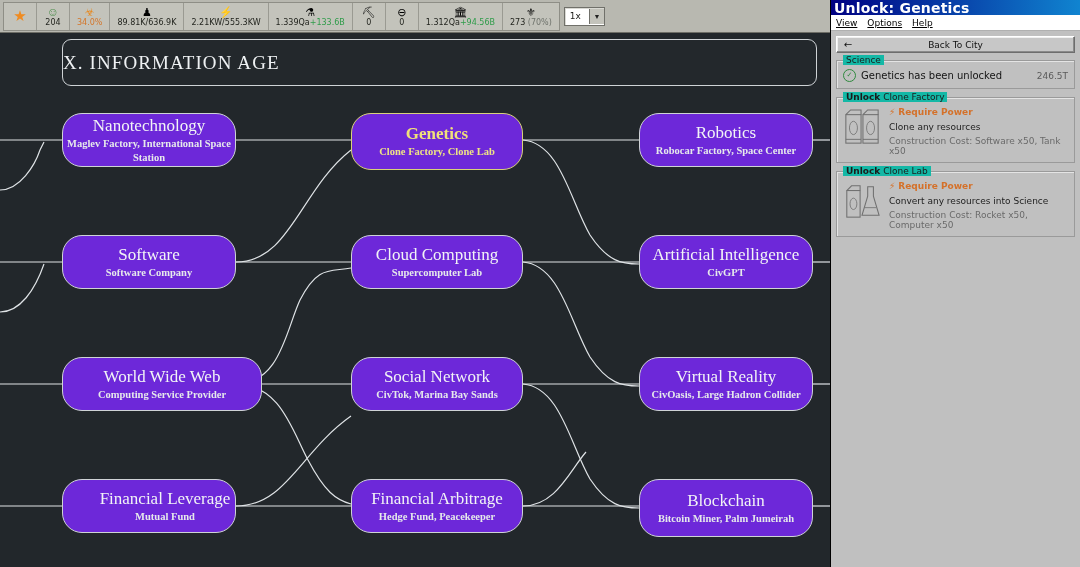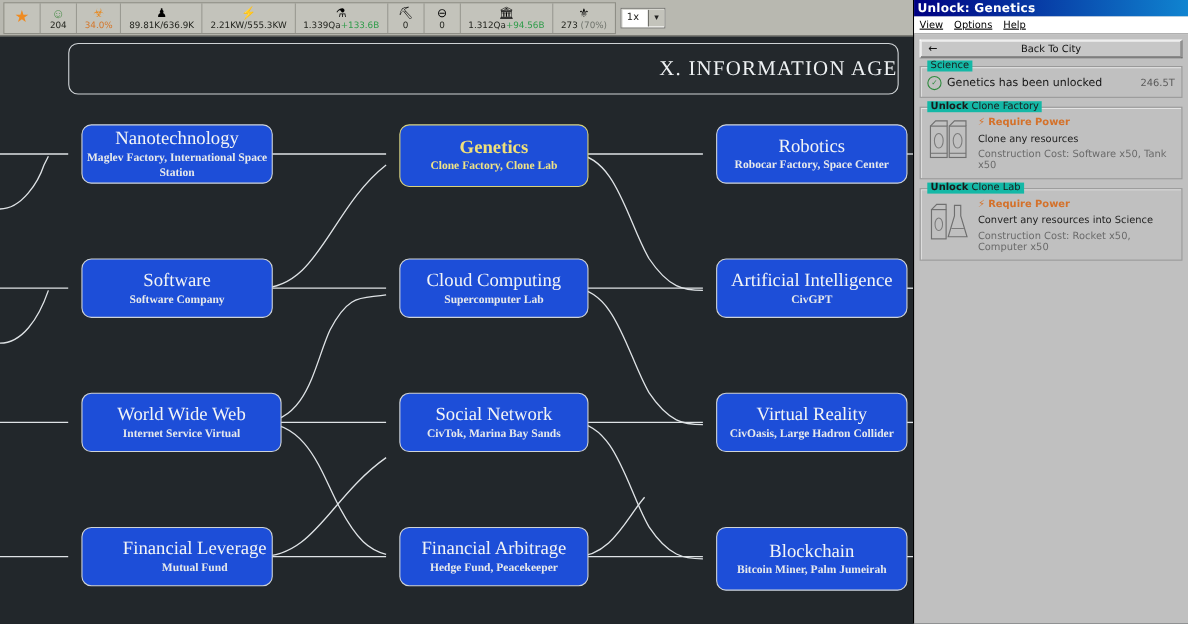--- a/index.html
+++ b/index.html
@@ -50,39 +50,38 @@
     width:14px;height:15px;background:#c3c3bb;border-left:1px solid #70706a;
     display:flex;align-items:center;justify-content:center;font-size:7px;color:#222;
   }
 
   
   .era{
     position:absolute;left:62px;top:39px;width:755px;height:47px;
     border:1px solid #cfd3d6;border-radius:9px;
     background:#23282c;
     box-sizing:border-box;
-    display:flex;align-items:center;justify-content:flex-end;
+    display:flex;align-items:center;justify-content:flex-start;
   }
   .era span{
     font-family:"Liberation Serif",serif;
     font-size:19px;color:#eef1f3;letter-spacing:1.1px;font-weight:400;
   }
 
   
   .links{position:absolute;left:0;top:0;width:830px;height:567px;pointer-events:none;}
   .links path,.links line{fill:none;stroke:#dfe3e6;stroke-width:1.2;}
 
   
   .node{
     position:absolute;box-sizing:border-box;
-    border:1px solid #cfd3d6;border-radius:9px;
-    background:#1d4ed8;
+    border:1px solid #cfd3d6;border-radius:20px;
+    background:#6d28d9;
     display:flex;flex-direction:column;align-items:center;justify-content:center;
     text-align:center;
-    margin-left:12px;
   }
   .node .n-title{
     font-family:"Liberation Serif",serif;
     font-size:17px;color:#f2f4f6;line-height:20px;font-weight:400;
   }
   .node .n-sub{
     font-family:"Liberation Serif",serif;
     font-size:10.5px;color:#e6e9eb;line-height:14px;font-weight:700;margin-top:1px;
   }
   .node.sel{border-color:#d9d27a;}
@@ -92,21 +91,21 @@
   
   .win{
     position:absolute;left:830px;top:0;width:250px;height:567px;
     background:#c0c0c0;box-sizing:border-box;
     border-left:1px solid #000;
     font-family:"DejaVu Sans",sans-serif;
   }
   .win-title{
     height:15px;
     background:linear-gradient(90deg,#000082 0%,#1084d0 100%);
-    color:#fff;font-size:11px;font-weight:700;
+    color:#fff;font-size:14px;font-weight:700;
     display:flex;align-items:center;padding:0 3px;
     letter-spacing:.2px;
   }
   .win-menu{
     height:15px;display:flex;align-items:center;gap:10px;
     padding:0 5px;background:#ffffff;font-size:9px;color:#000;
     border-bottom:1px solid #b0b0b0;
   }
   .win-menu span u{text-decoration:underline;}
   .win-body{padding:5px 5px 0 5px;}
@@ -216,23 +215,23 @@
     </div>
     <div class="node" style="left:351px;top:235px;width:172px;height:54px;">
       <div class="n-title">Cloud Computing</div>
       <div class="n-sub">Supercomputer Lab</div>
     </div>
     <div class="node" style="left:639px;top:235px;width:174px;height:54px;">
       <div class="n-title">Artificial Intelligence</div>
       <div class="n-sub">CivGPT</div>
     </div>
 
-    <div class="node" style="left:62px;top:357px;width:182px;height:54px;">
+    <div class="node" style="left:62px;top:357px;width:200px;height:54px;">
       <div class="n-title">World Wide Web</div>
-      <div class="n-sub">Internet Service Virtual</div>
+      <div class="n-sub">Computing Service Provider</div>
     </div>
     <div class="node" style="left:351px;top:357px;width:172px;height:54px;">
       <div class="n-title">Social Network</div>
       <div class="n-sub">CivTok, Marina Bay Sands</div>
     </div>
     <div class="node" style="left:639px;top:357px;width:174px;height:54px;">
       <div class="n-title">Virtual Reality</div>
       <div class="n-sub">CivOasis, Large Hadron Collider</div>
     </div>
 

